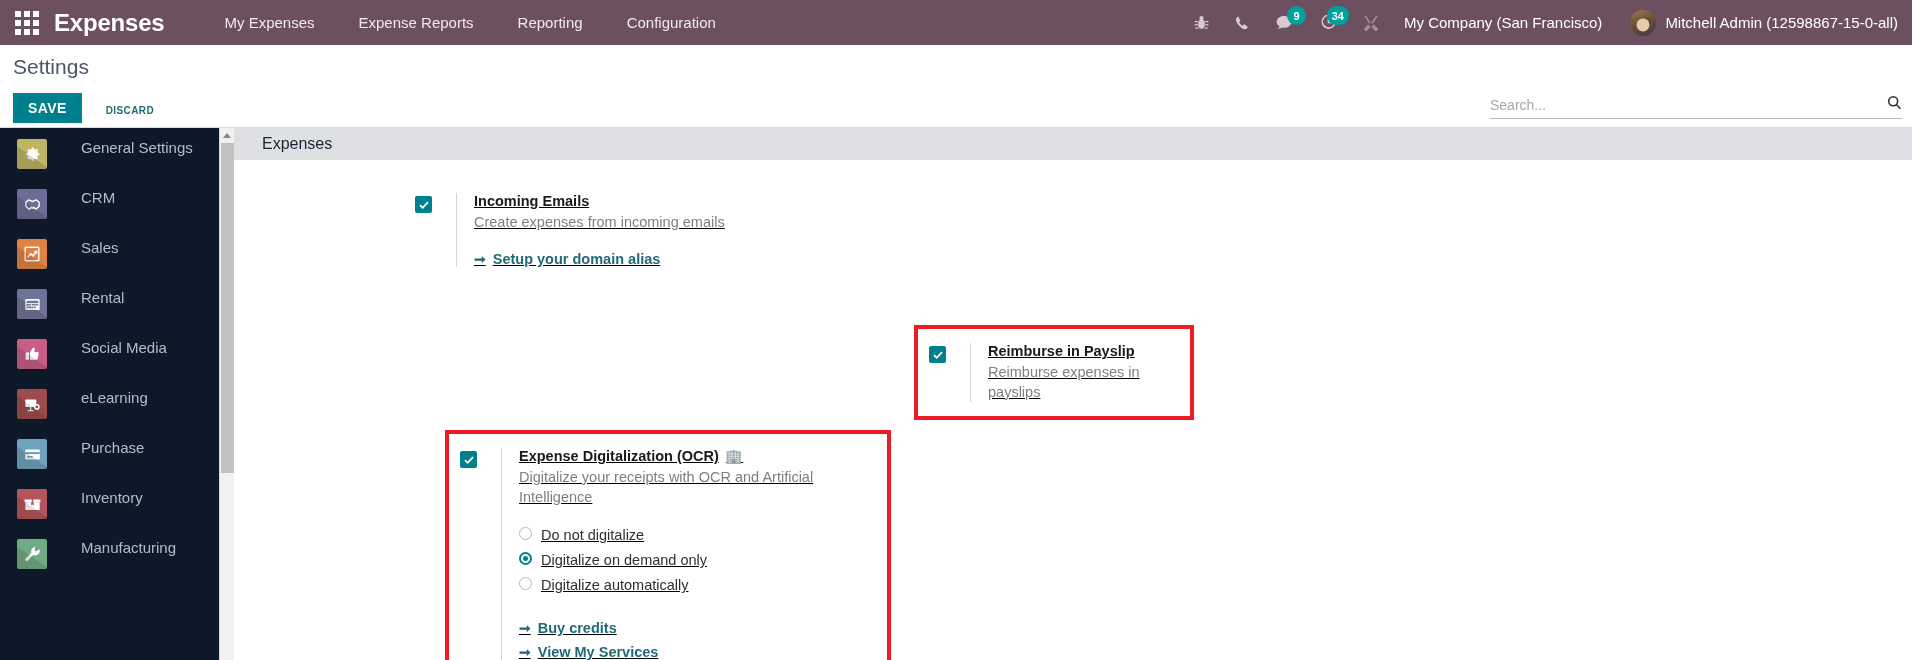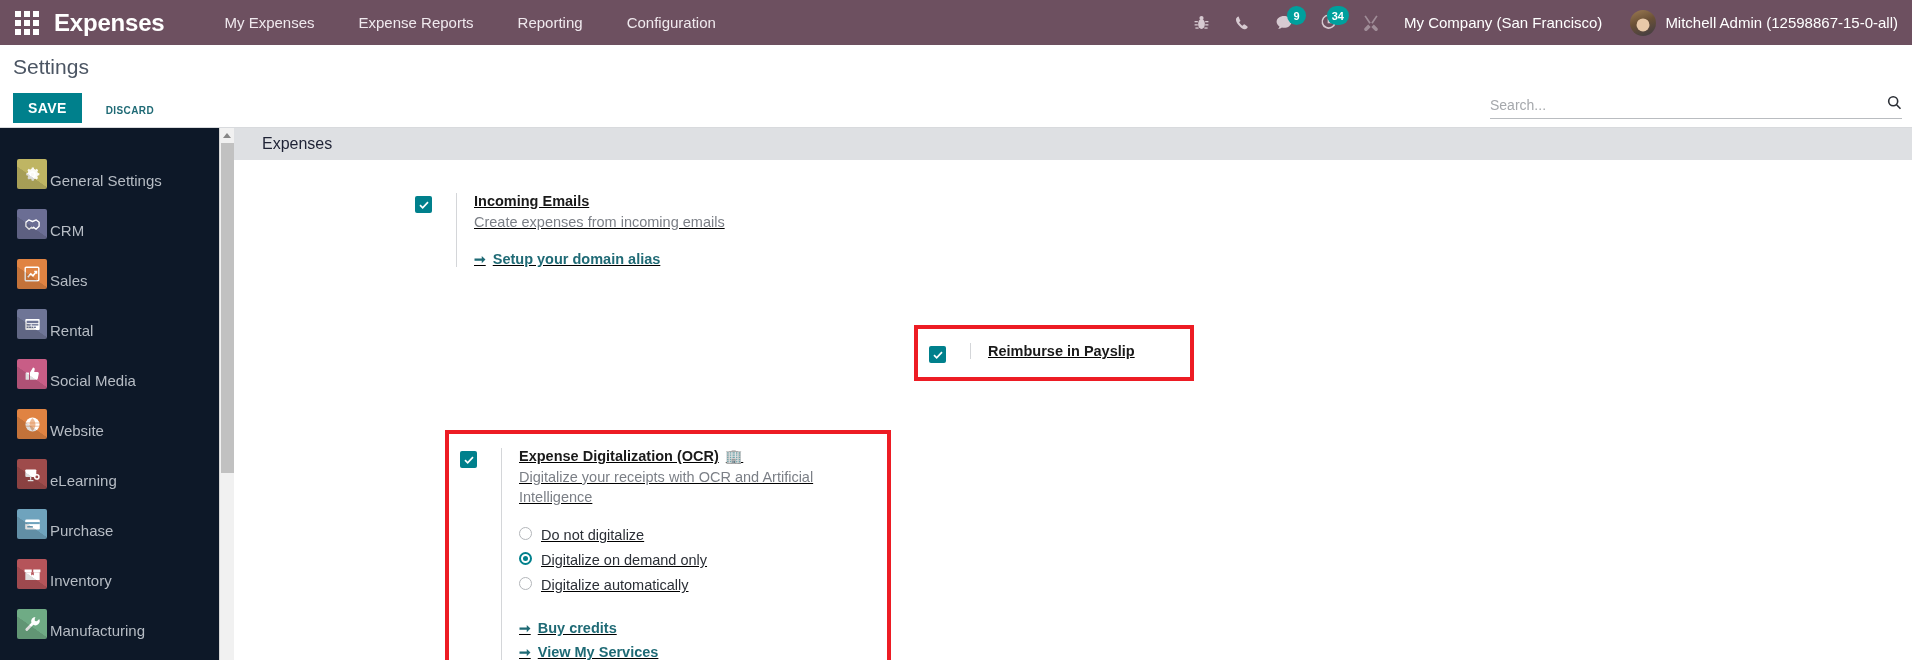--- a/index.html
+++ b/index.html
@@ -108,21 +108,21 @@
 
   
   #body-wrap { display: flex; height: 532px; width: 100%; }
 
   
   #sidebar {
     width: 219px; background: #0d1828; flex: none;
     padding-top: 11px; overflow: hidden; position: relative;
   }
   .side-item {
-    display: flex; align-items: flex-end; gap: 3px;
+    display: flex; align-items: flex-start; gap: 34px;
     height: 50px; padding-left: 17px; cursor: pointer;
   }
   .side-icon {
     width: 30px; height: 30px; border-radius: 2px; flex: none;
     display: flex; align-items: center; justify-content: center;
     position: relative; overflow: hidden;
   }
   .side-icon svg { display: block; }
   .side-icon::after {
     content:''; position:absolute; left:0; bottom:0; width:100%; height:100%;
@@ -355,30 +355,20 @@
     <div class="side-item">
       <span class="side-icon" style="background:#c85d86">
         <svg width="18" height="18" viewBox="0 0 18 18" fill="#fff">
             <rect x="2.6" y="7.6" width="3.4" height="7.2" rx=".5"></rect>
             <path d="M7 7.6l3-5.2c1.2 0 1.9.8 1.7 2l-.5 2.5h3.2c1 0 1.6.8 1.4 1.7l-1 4.8c-.2.9-.8 1.4-1.7 1.4H7z"></path>
           </svg>
       </span>
       <span class="side-label">Social Media</span>
     </div>
 
-    <div class="side-item">
-      <span class="side-icon" style="background:#e08342">
-        <svg width="19" height="19" viewBox="0 0 20 20" fill="#fff">
-            <circle cx="10" cy="10" r="7.4"></circle>
-            <path d="M10 3.2c-2 1.8-3.1 4.2-3.1 6.8s1.1 5 3.1 6.8c2-1.8 3.1-4.2 3.1-6.8S12 5 10 3.2z" fill="#e08342" opacity=".55"></path>
-            <path d="M3 8.4h14M3 11.8h14" stroke="#e08342" stroke-width="1" opacity=".55"></path>
-          </svg>
-      </span>
-      <span class="side-label">Website</span>
-    </div>
 
     <div class="side-item">
       <span class="side-icon" style="background:#9e4b4b">
         <svg width="19" height="17" viewBox="0 0 20 18" fill="#fff">
             <rect x="2.4" y="3.6" width="11.6" height="8" rx="1"></rect>
             <path d="M8 11.6v3M5 15.4h6" stroke="#fff" stroke-width="1.4"></path>
             <circle cx="14.6" cy="11.6" r="3" fill="#fff"></circle>
             <circle cx="14.6" cy="11.6" r="1.5" fill="#9e4b4b"></circle>
           </svg>
       </span>
@@ -456,20 +446,21 @@
         <div class="setting-row">
           <div class="cb-cell">
             <span class="checkbox">
               <svg width="10" height="8" viewBox="0 0 11 9" fill="none" stroke="#fff" stroke-width="1.9">
                   <path d="M1 4.6l3 3L10 1.2"></path>
                 </svg>
             </span>
           </div>
           <div class="txt-cell">
             <div class="setting-name">Reimburse in Payslip</div>
+            <div class="setting-desc">Reimburse expenses in payslips</div>
           </div>
         </div>
       </div>
 
       <div class="setting-block hl" id="blk-ocr">
         <div class="setting-row">
           <div class="cb-cell">
             <span class="checkbox">
               <svg width="10" height="8" viewBox="0 0 11 9" fill="none" stroke="#fff" stroke-width="1.9">
                   <path d="M1 4.6l3 3L10 1.2"></path>

